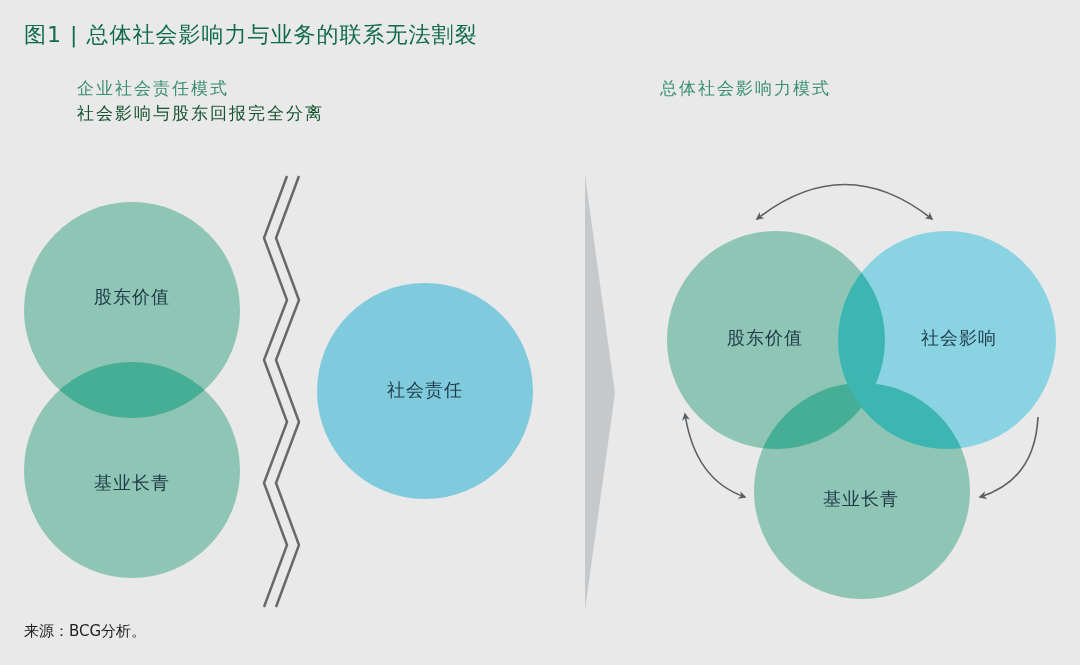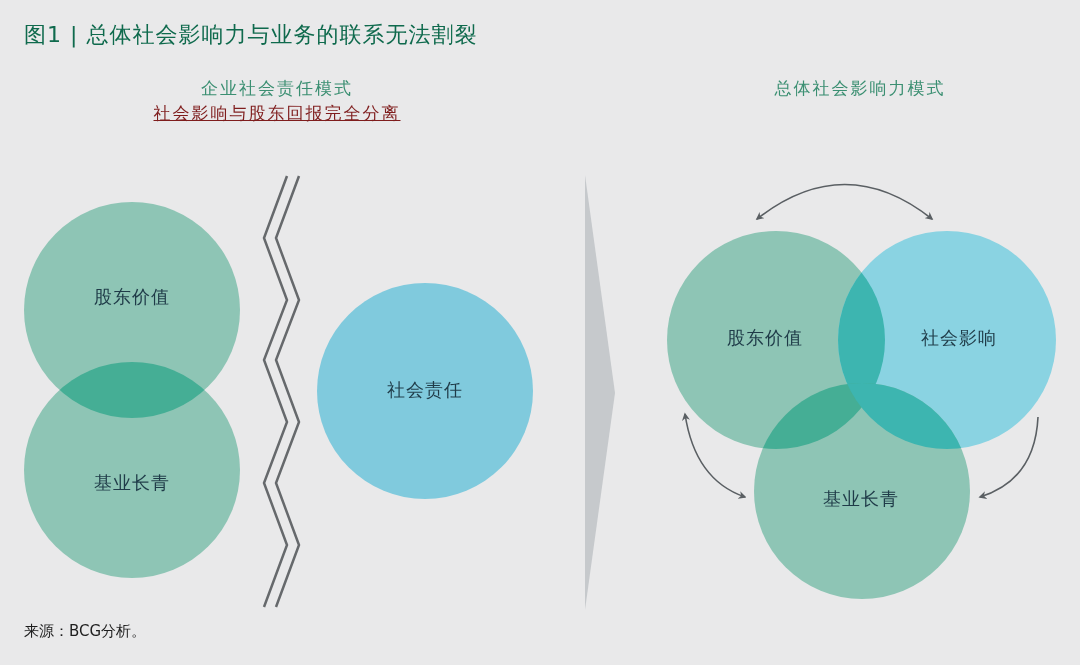--- a/index.html
+++ b/index.html
@@ -8,25 +8,25 @@
     background: #e9e9ea;
     font-family: "DejaVu Sans", "Liberation Sans", sans-serif;
     position: relative;
   }
   .title {
     position: absolute; left: 24px; top: 20px;
     font-size: 22px; font-weight: normal; color: #0f6a4d;
     letter-spacing: 1px; white-space: nowrap;
   }
   .hdr {
-    position: absolute; width: 400px; text-align: center;
+    position: absolute; width: 400px; text-align: left;
     font-size: 17px; letter-spacing: 2px; white-space: nowrap;
   }
   .hdr .l1 { color: #3b8f72; display: block; line-height: 24px; }
-  .hdr .l2 { color: #7f1d1d; display: block; line-height: 26px; text-decoration: underline; }
+  .hdr .l2 { color: #14532d; display: block; line-height: 26px; }
   #hdr-left { left: 77px; top: 76px; }
   #hdr-right { left: 660px; top: 76px; }
   svg.diagram { position: absolute; left: 0; top: 0; }
   .lbl { font-size: 18px; fill: #1f3b48; text-anchor: middle; dominant-baseline: middle; letter-spacing: 1px; }
   .source {
     position: absolute; left: 24px; top: 622px;
     font-size: 15px; color: #1e1e1e; white-space: nowrap;
   }
   .source b { font-weight: normal; }
 </style>

